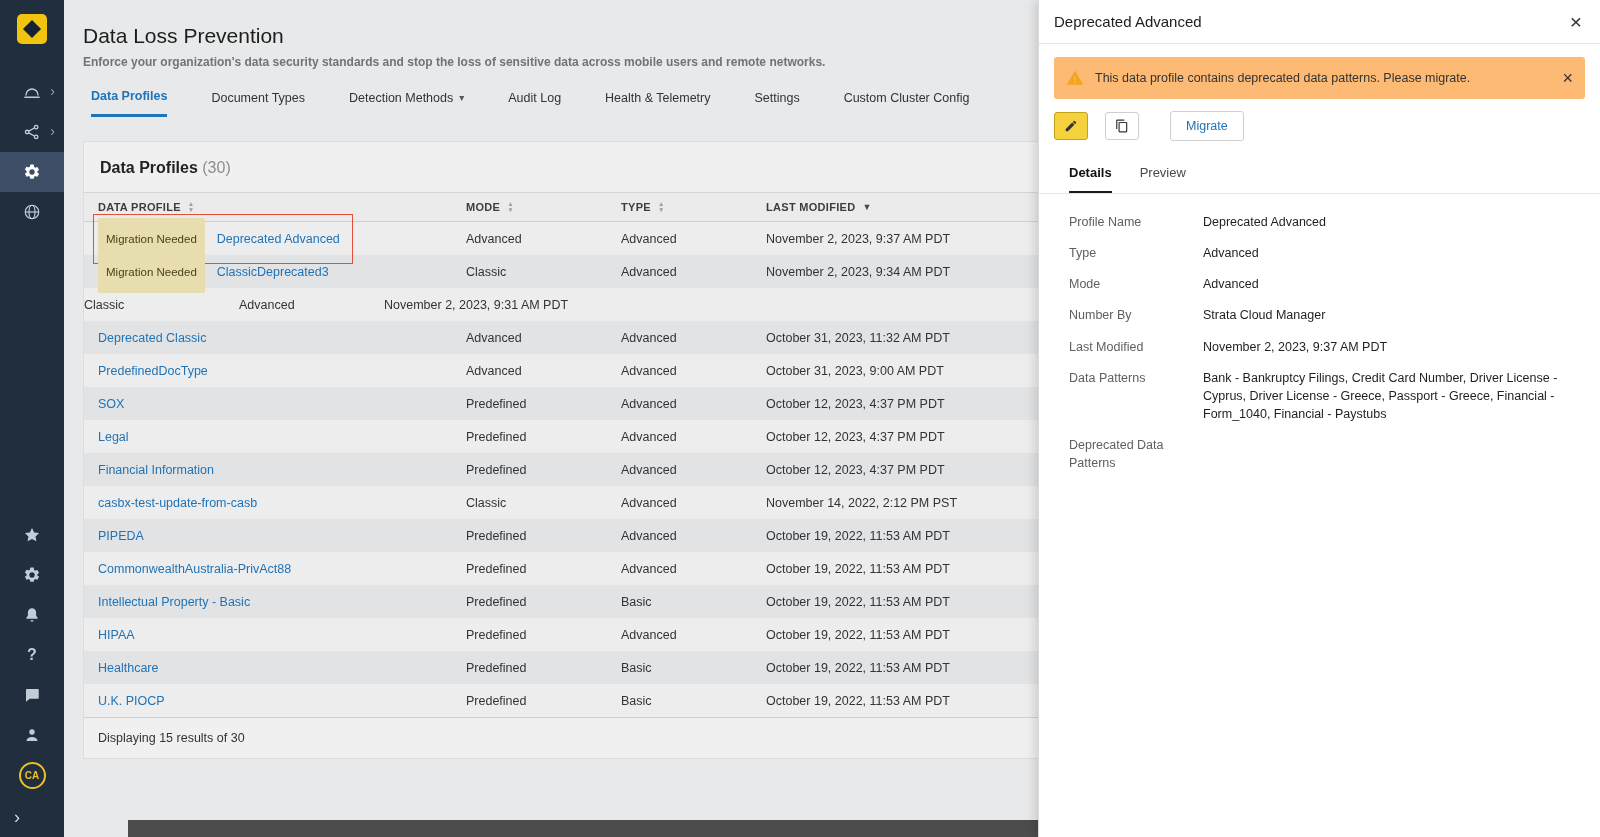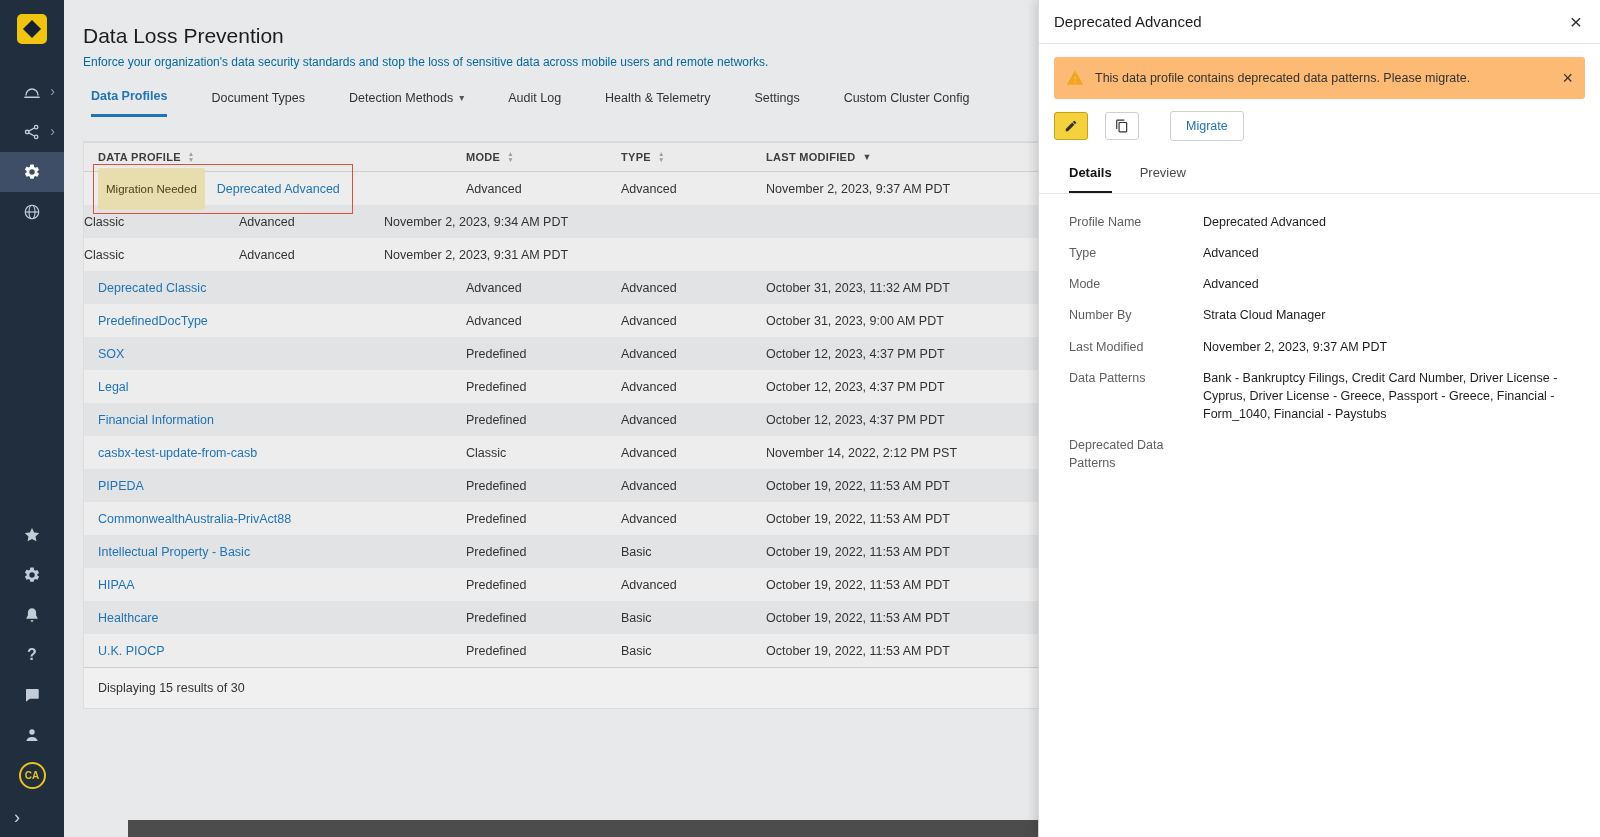--- a/index.html
+++ b/index.html
@@ -15,21 +15,21 @@
   .side-item .sicon svg { width:18px; height:18px; display:block; }
   .side-item .chev { position:absolute; right:9px; top:50%; transform:translateY(-56%); font-size:14px; color:#8fa0b3; }
   .qmark { font-size:16px; font-weight:bold; }
   .side-spacer { flex:1; }
   .avatar { width:27px; height:27px; border-radius:50%; border:2px solid #edc11f; color:#edc11f; font-size:10px; font-weight:bold; display:flex; align-items:center; justify-content:center; margin:7px 0 10px; cursor:pointer; }
   .side-expand { width:64px; height:36px; color:#cfd6dd; display:flex; align-items:center; padding-left:14px; font-size:18px; cursor:pointer; margin-bottom:2px; }
 
   
   .main { flex:1; position:relative; }
   .page-title { font-size:21px; font-weight:500; color:#1d1d1d; margin:24px 0 7px 19px; }
-  .page-subtitle { font-size:12px; color:#0369a1; margin-left:19px; }
+  .page-subtitle { font-size:12px; color:#737373; margin-left:19px;font-weight:bold; }
   .tabs { display:flex; gap:44px; margin:20px 0 0 27px; }
   .tab { font-size:12.5px; color:#333; padding-bottom:11px; cursor:pointer; display:flex; align-items:center; gap:6px; }
   .tab.active { color:#1f73b7; font-weight:bold; border-bottom:3px solid #1f73b7; }
   .caret { font-size:10px; color:#555; }
 
   .card { margin:24px 19px 0 19px; background:#f0f0f0; border:1px solid #dcdcdc; }
   .card-title { padding:17px 16px 15px; font-size:16px; font-weight:bold; color:#222; }
   .card-title .count { color:#8d8d8d; font-weight:normal; }
   .thead { display:flex; align-items:center; height:30px; background:#ebebeb; border-top:1px solid #d6d6d6; border-bottom:1px solid #cfcfcf; }
   .hcell { display:flex; align-items:center; font-size:11px; font-weight:bold; color:#3d3d3d; letter-spacing:.3px; cursor:pointer; }
@@ -190,20 +190,24 @@
         </div>
         <div class="tab">
           <span>Settings</span>
         </div>
         <div class="tab">
           <span>Custom Cluster Config</span>
         </div>
       </div>
 
     <section class="card">
+      <div class="card-title">
+        <span>Data Profiles</span>
+        <span class="count">(30)</span>
+      </div>
       <div class="thead" id="thead">
           <div class="hcell c0">
             <span>DATA PROFILE</span>
             <span class="sort">
               <i>▲</i>
               <i>▼</i>
             </span>
           </div>
           <div class="hcell c1">
             <span>MODE</span>
@@ -230,20 +234,21 @@
           <div class="row odd">
             <div class="cell c0"><span class="hl">
                 <span class="badge">Migration Needed</span>
                 <a class="plink">Deprecated Advanced</a>
               </span></div>
             <div class="cell c1">Advanced</div>
             <div class="cell c2">Advanced</div>
             <div class="cell c3">November 2, 2023, 9:37 AM PDT</div>
           </div>
           <div class="row even">
+            <div class="cell c0"><span class="badge">Migration Needed</span><a class="plink">ClassicDeprecated3</a></div>
             <div class="cell c1">Classic</div>
             <div class="cell c2">Advanced</div>
             <div class="cell c3">November 2, 2023, 9:34 AM PDT</div>
           </div>
           <div class="row odd">
             <div class="cell c1">Classic</div>
             <div class="cell c2">Advanced</div>
             <div class="cell c3">November 2, 2023, 9:31 AM PDT</div>
           </div>
           <div class="row even">

